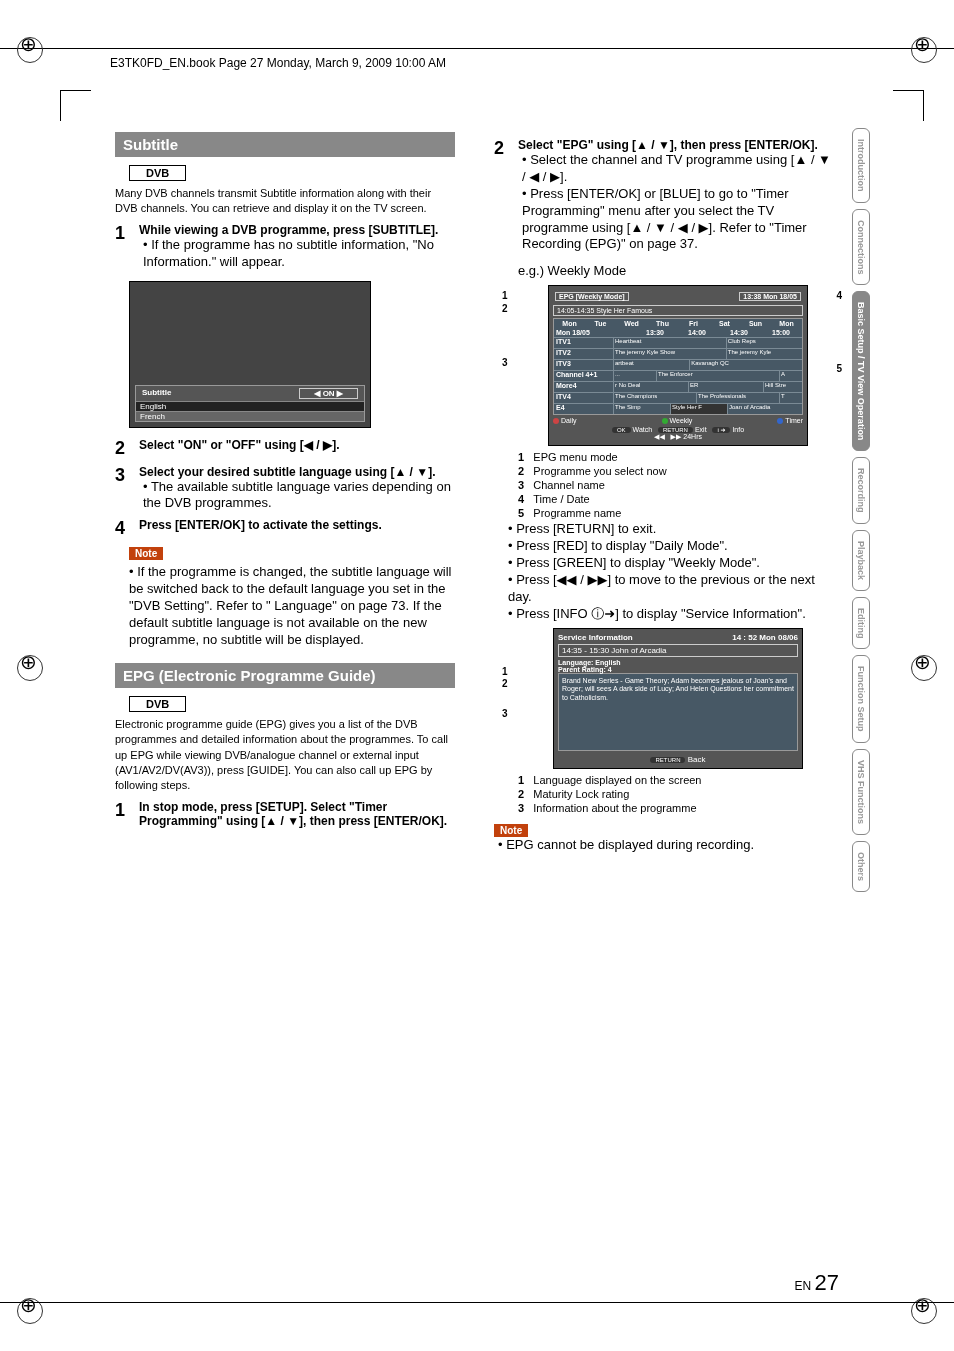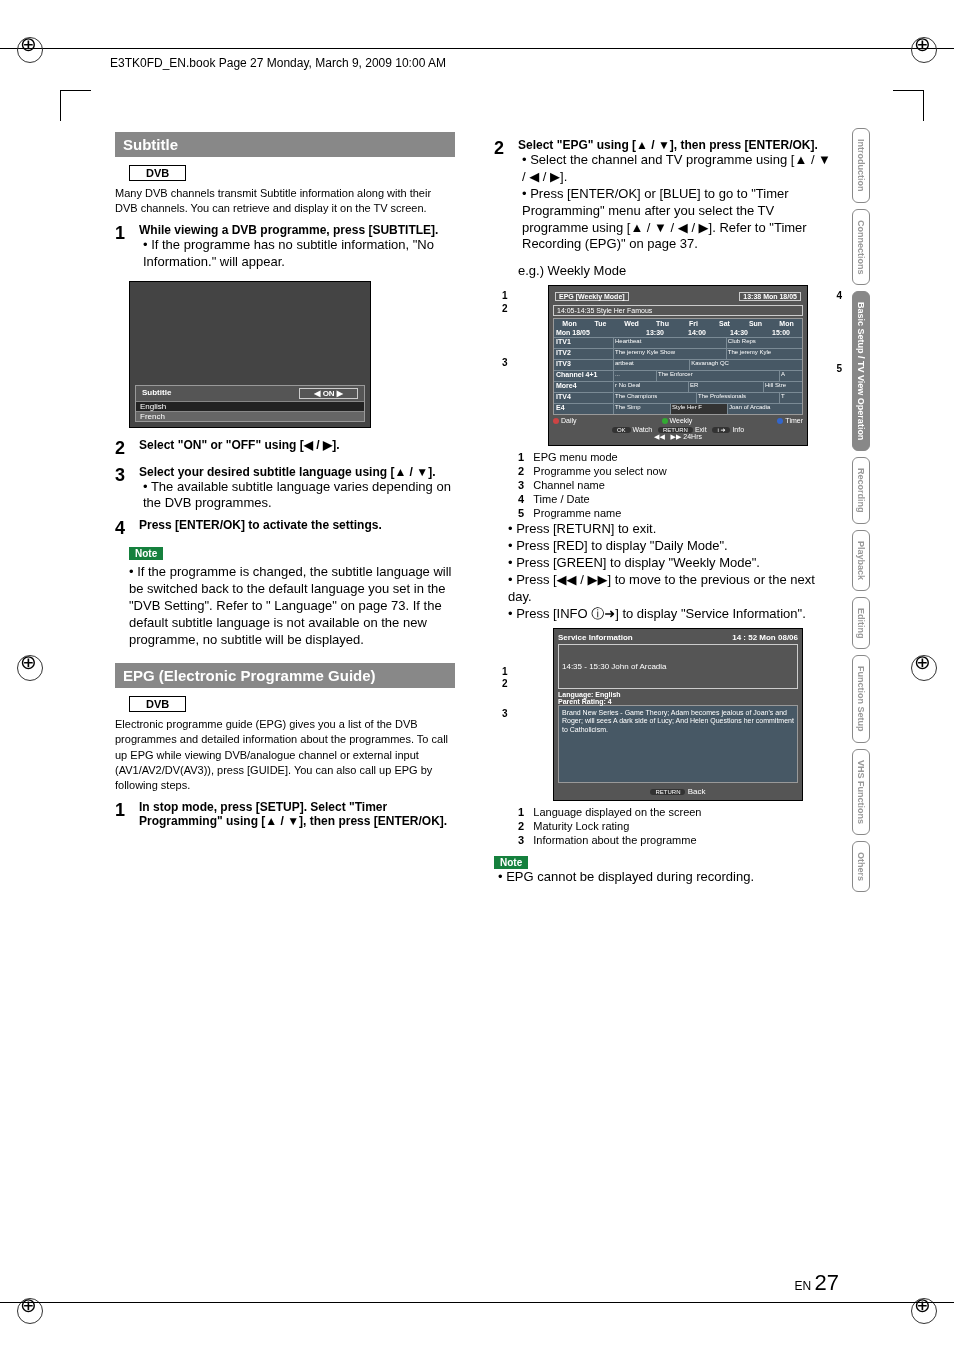--- a/index.html
+++ b/index.html
@@ -110,21 +110,21 @@
     .step-title {
       font-weight: bold;
       font-size: 12px;
     }
     .bullet {
       margin-left: 4px;
       font-size: 13px;
       line-height: 1.3;
     }
     .note-tag {
-      background: #15803d;
+      background: #c2410c;
       color: #fff;
       display: inline-block;
       padding: 1px 6px;
       font-size: 10px;
       font-weight: bold;
       margin-top: 8px;
       margin-left: 14px;
     }
     .subtitle-box {
       border: 1px solid #000;
@@ -248,21 +248,21 @@
       padding: 4px;
       position: relative;
     }
     .service-hdr {
       display: flex;
       justify-content: space-between;
       font-weight: bold;
     }
     .service-sel {
       border: 1px solid #ccc;
-      padding: 17px 3px;
+      padding: 1px 3px;
       margin: 2px 0;
     }
     .service-body {
       background: #475865;
       border: 1px solid #999;
       padding: 3px;
       min-height: 70px;
       font-size: 7px;
       line-height: 1.2;
     }

